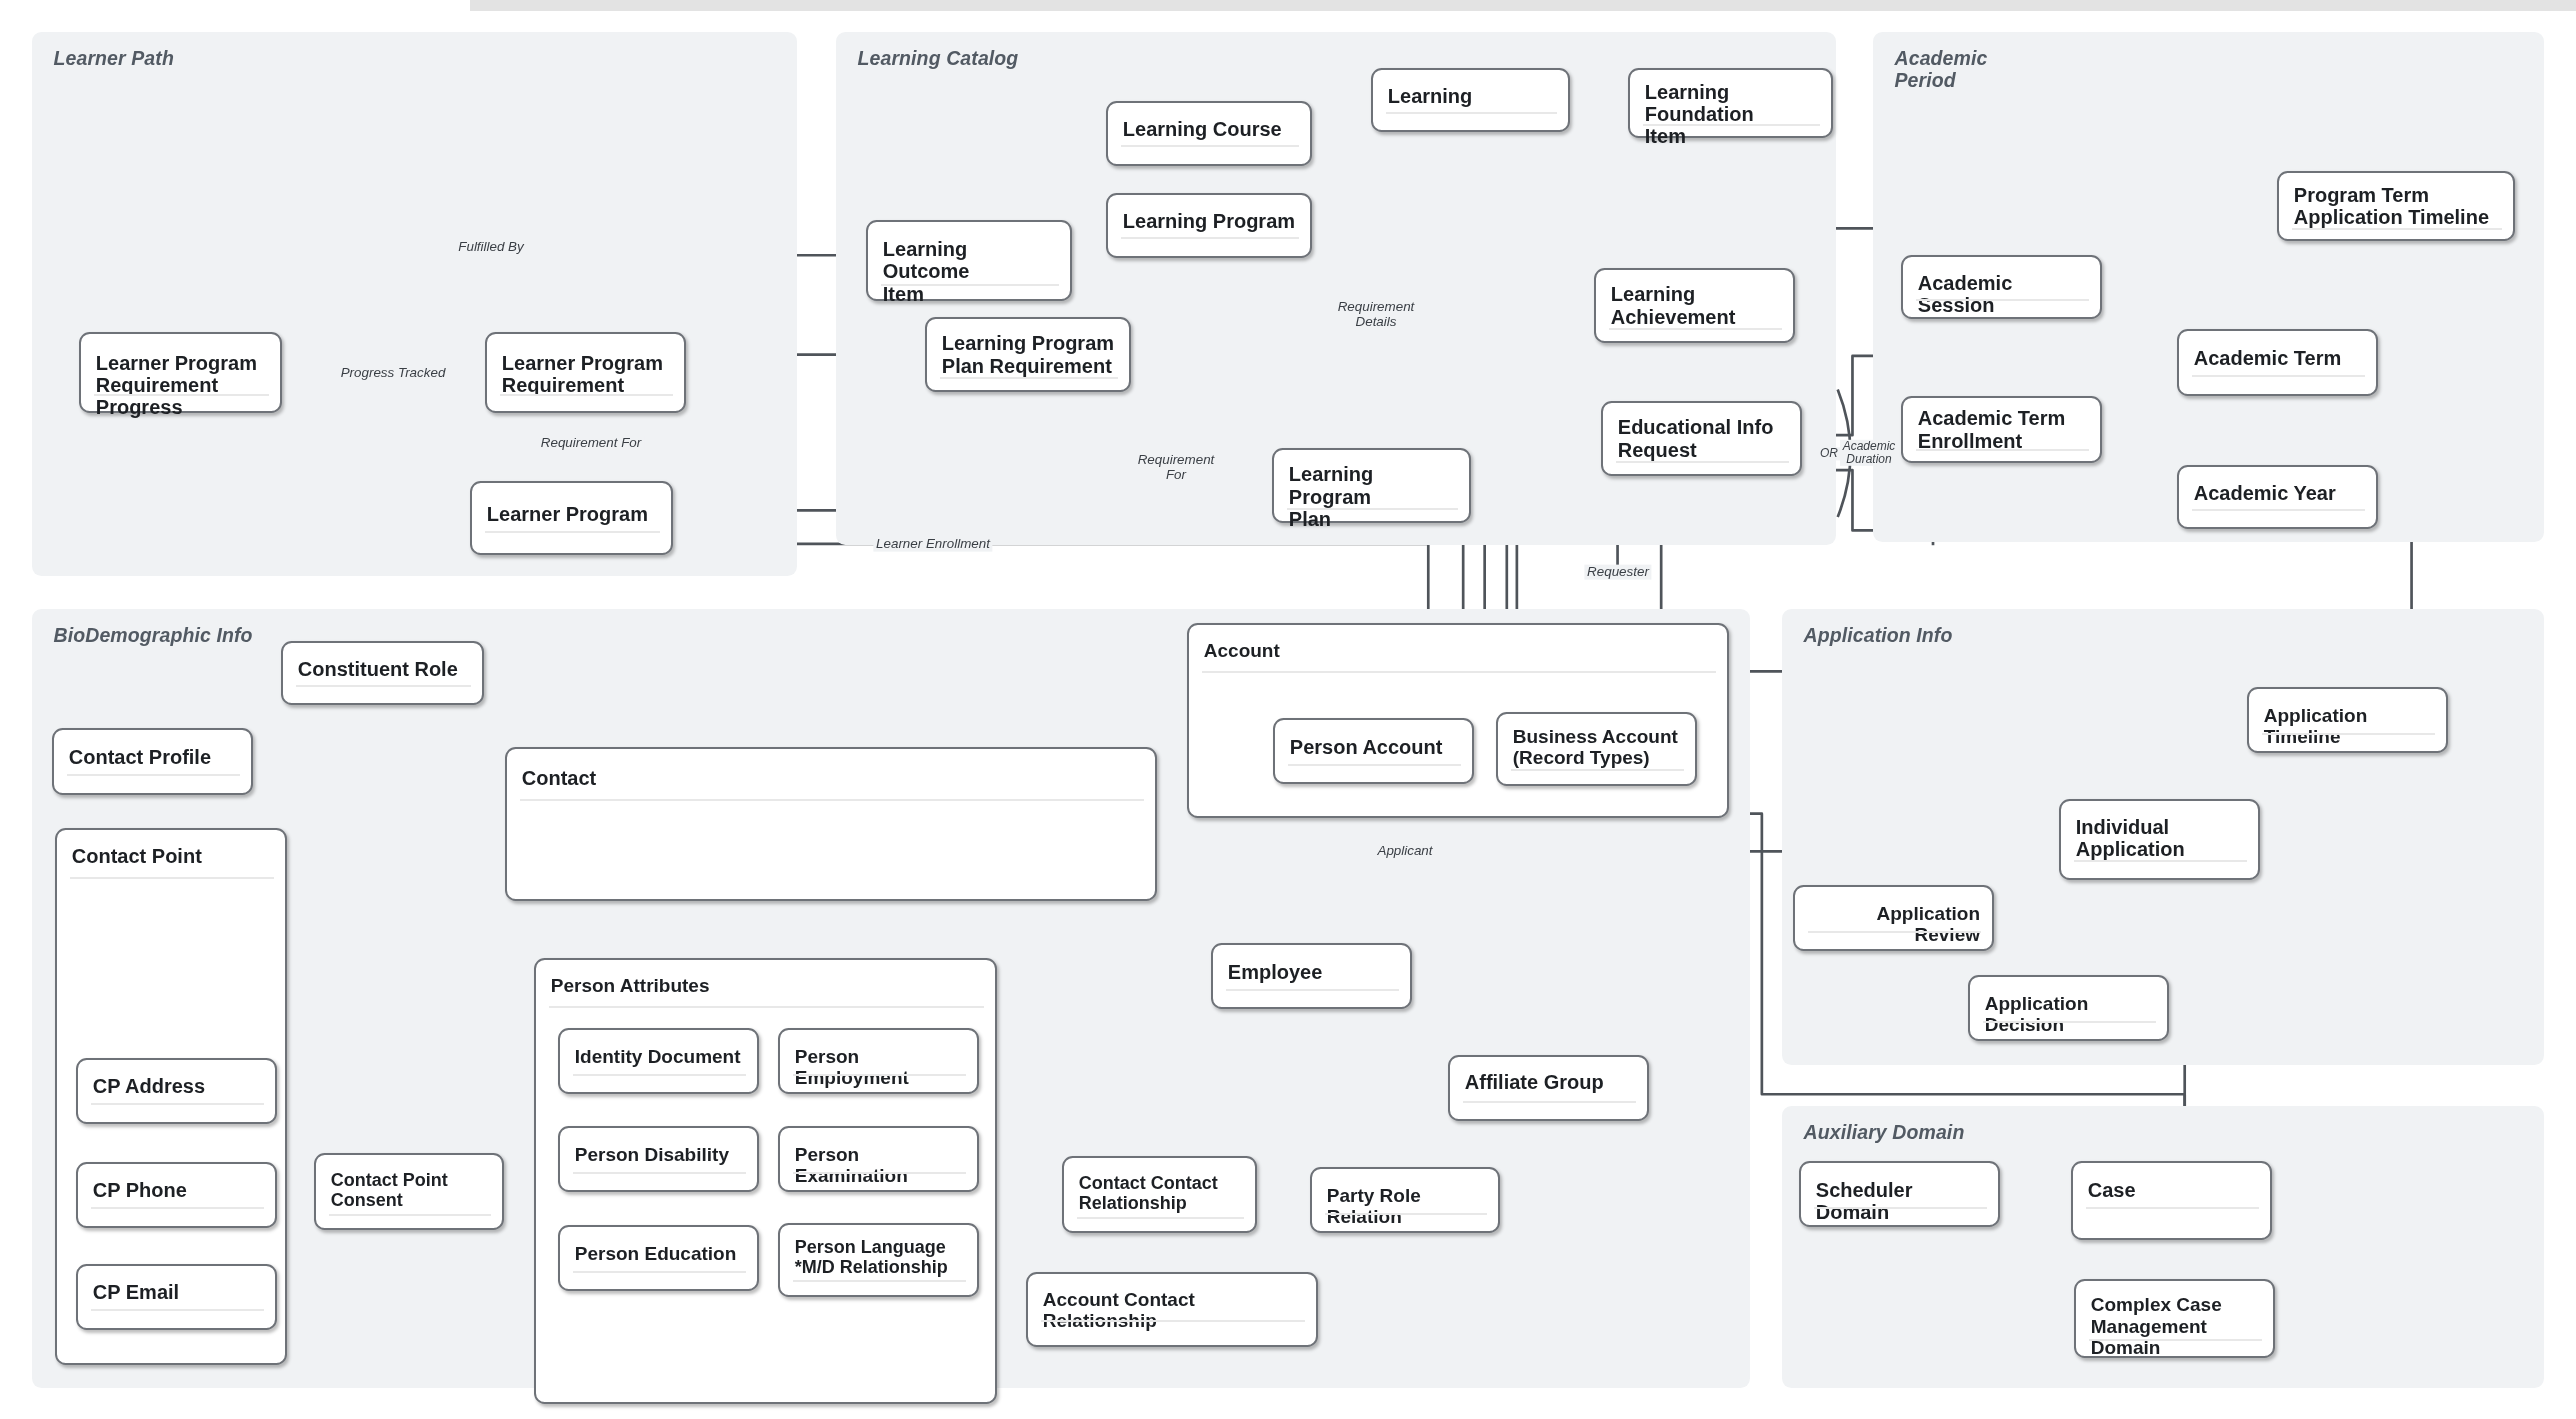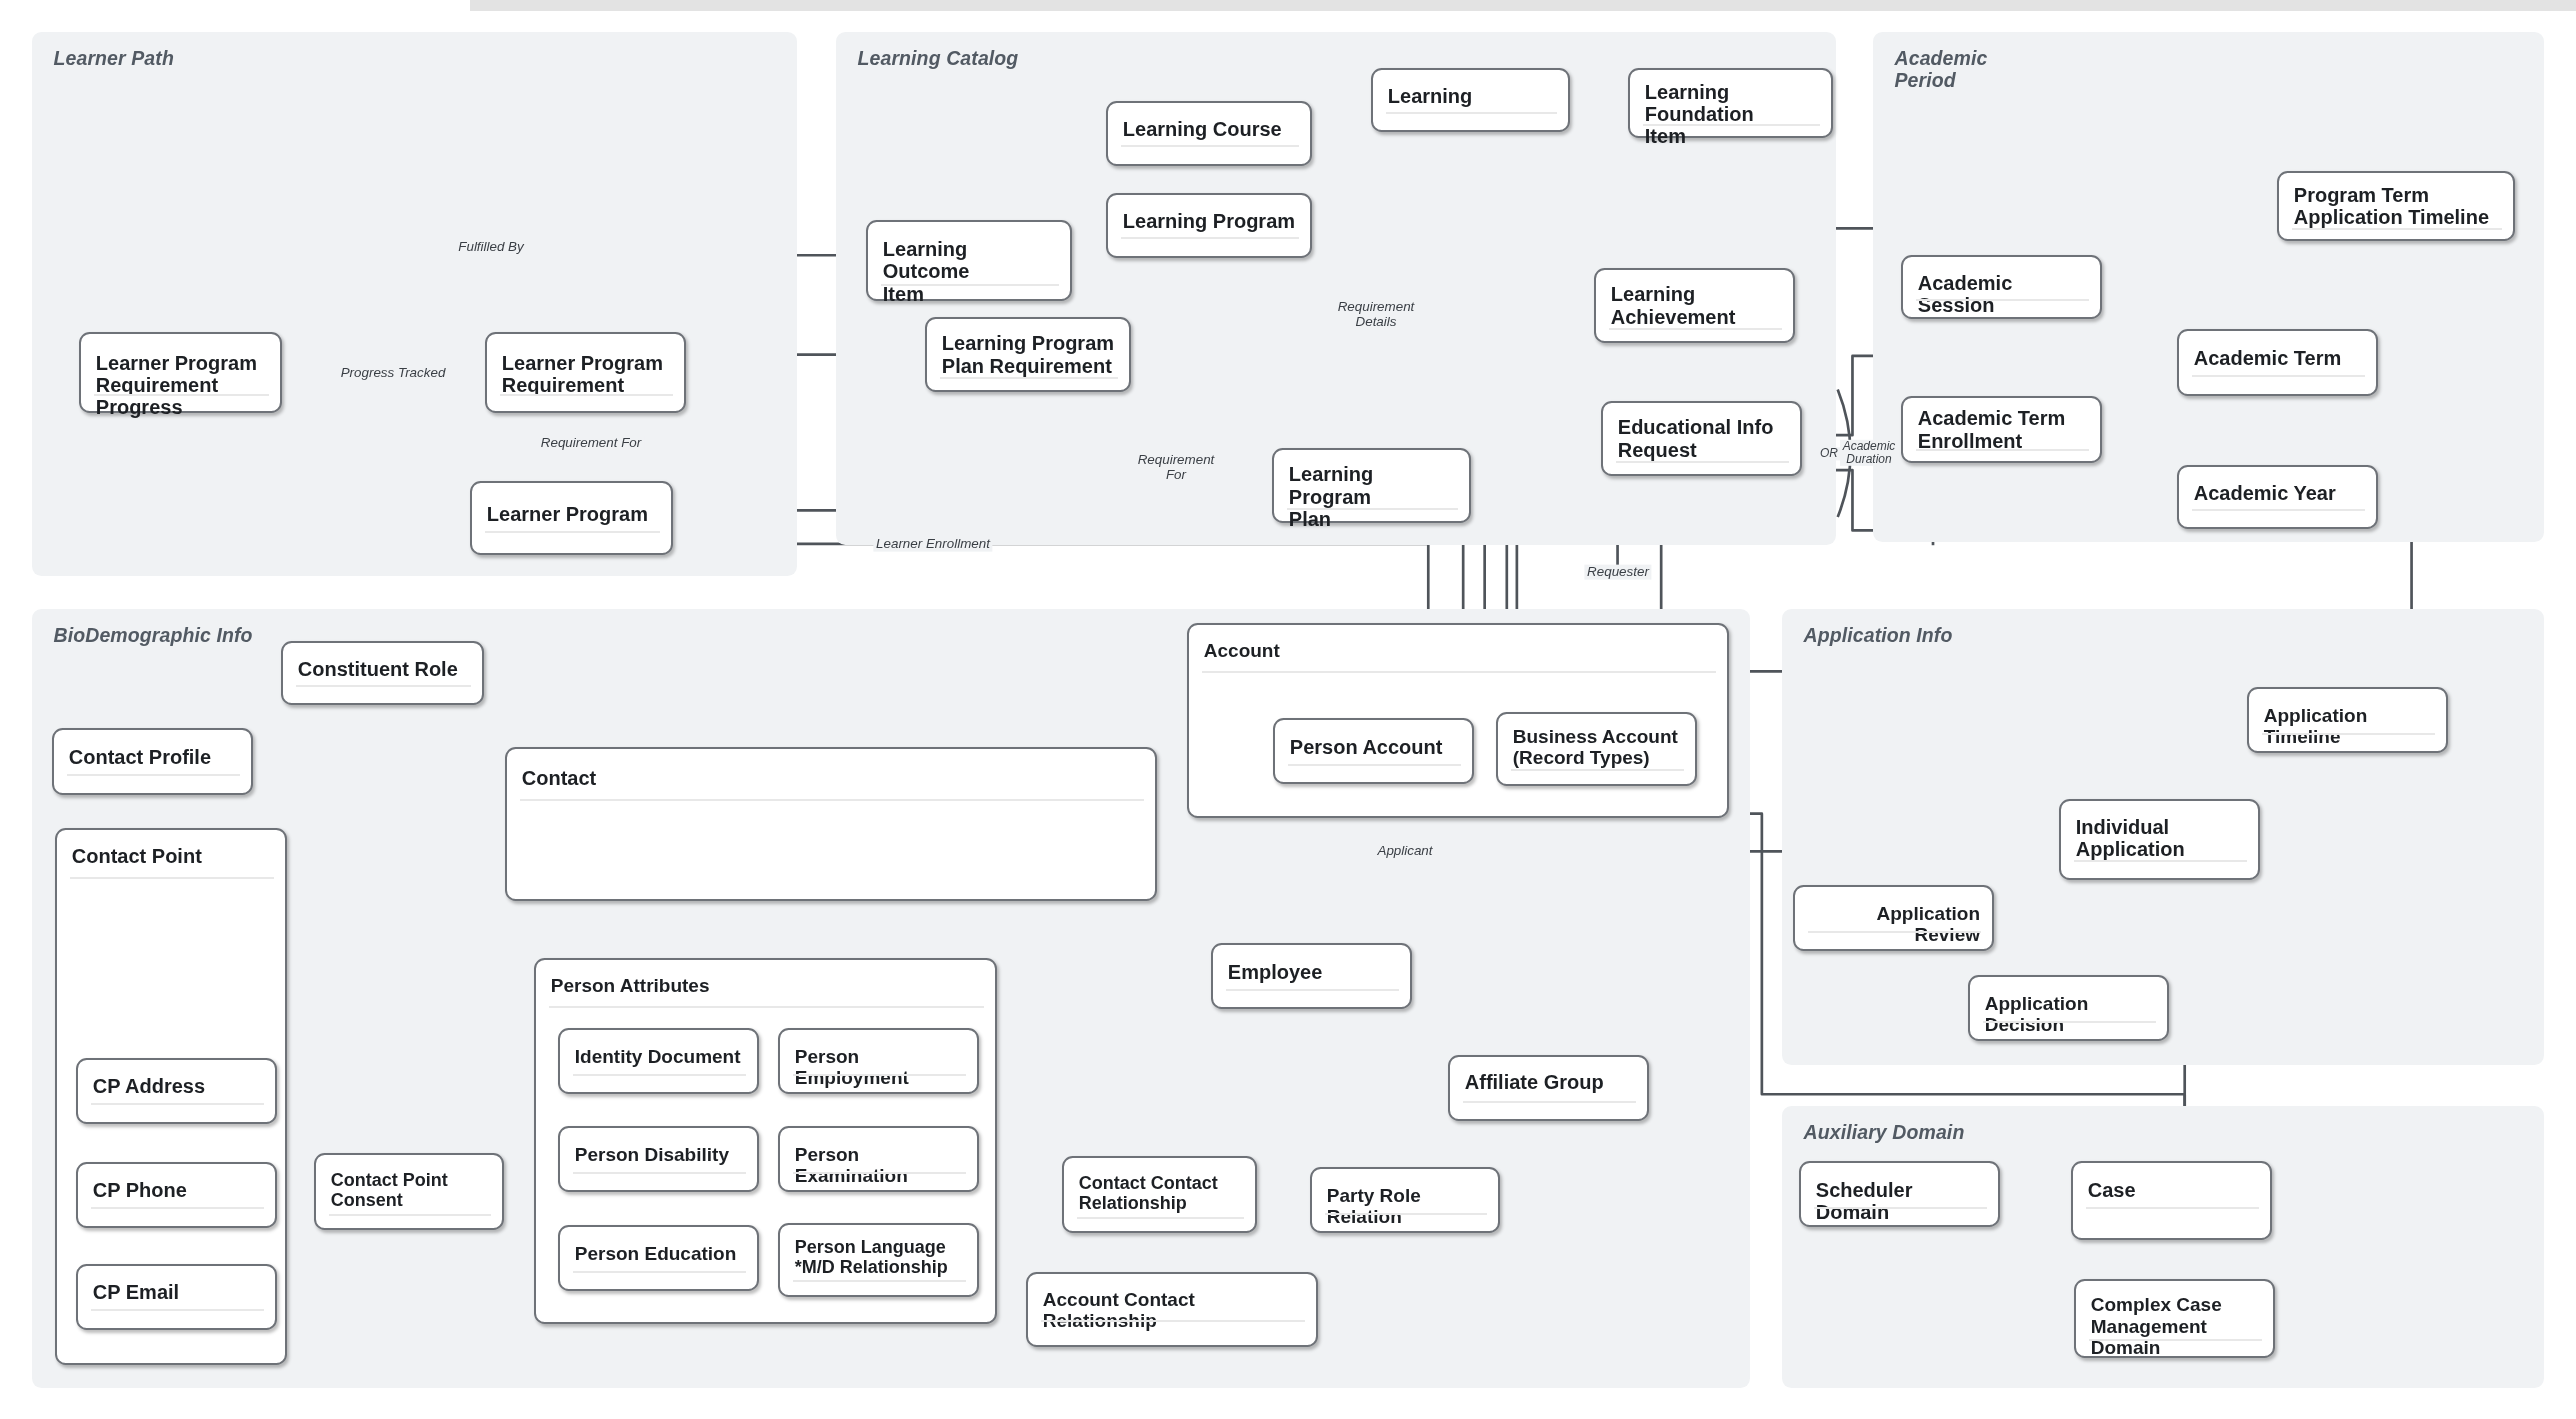--- a/index.html
+++ b/index.html
@@ -456,21 +456,21 @@
     <div class="ename" style="top:14.8px;font-size:18px;">Contact Point
 Consent</div>
     <div class="erule" style="top:59px;"></div>
   </div>
 
   <div class="ent container" style="left:505px;top:747px;width:652px;height:154px;">
     <div class="ename" style="top:17.5px;">Contact</div>
     <div class="erule" style="top:50px;"></div>
   </div>
 
-  <div class="ent container" style="left:534px;top:958px;width:463px;height:366px;">
+  <div class="ent container" style="left:534px;top:958px;width:463px;height:446px;">
     <div class="ename" style="top:14.8px;font-size:19px;">Person Attributes</div>
     <div class="erule" style="top:46px;"></div>
 
     <div class="ent" style="left:22px;top:68px;width:201px;height:66px;">
       <div class="ename" style="top:16px;font-size:19px;">Identity Document</div>
       <div class="erule" style="top:44px;"></div>
     </div>
     <div class="ent" style="left:242px;top:68px;width:201px;height:66px;">
       <div class="ename" style="top:16px;font-size:19px;">Person Employment</div>
       <div class="erule" style="top:44px;"></div>

